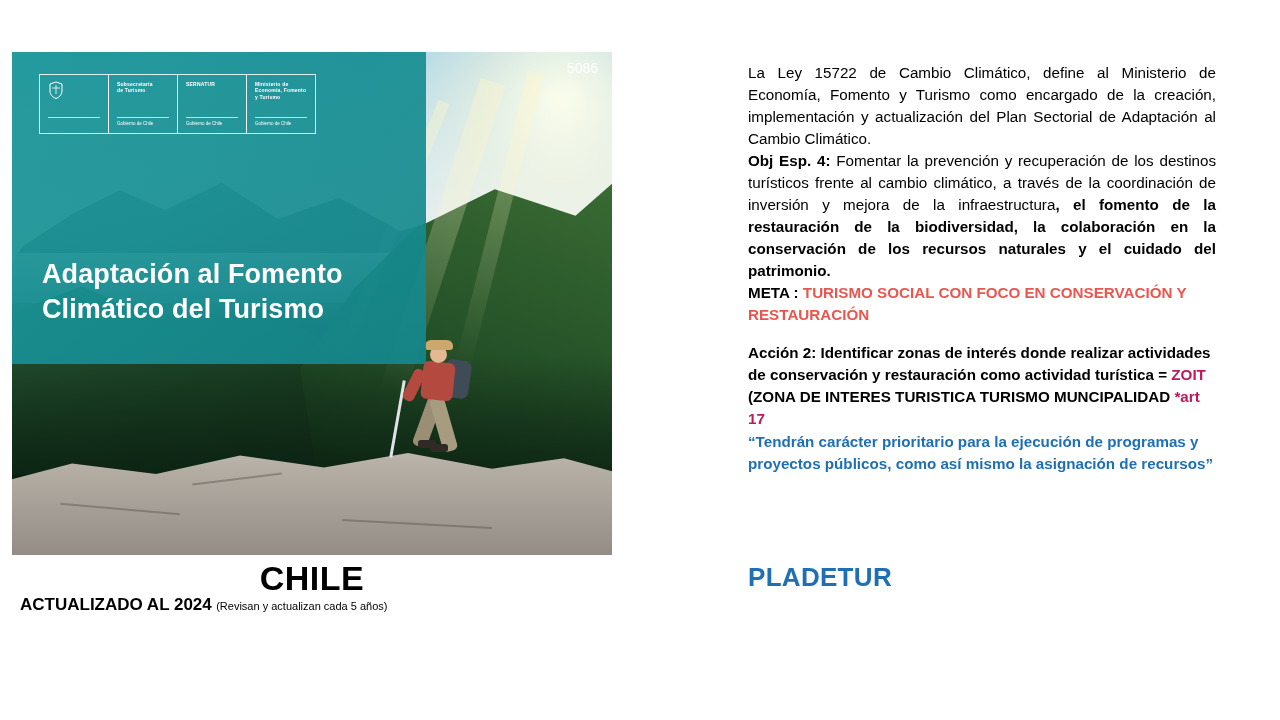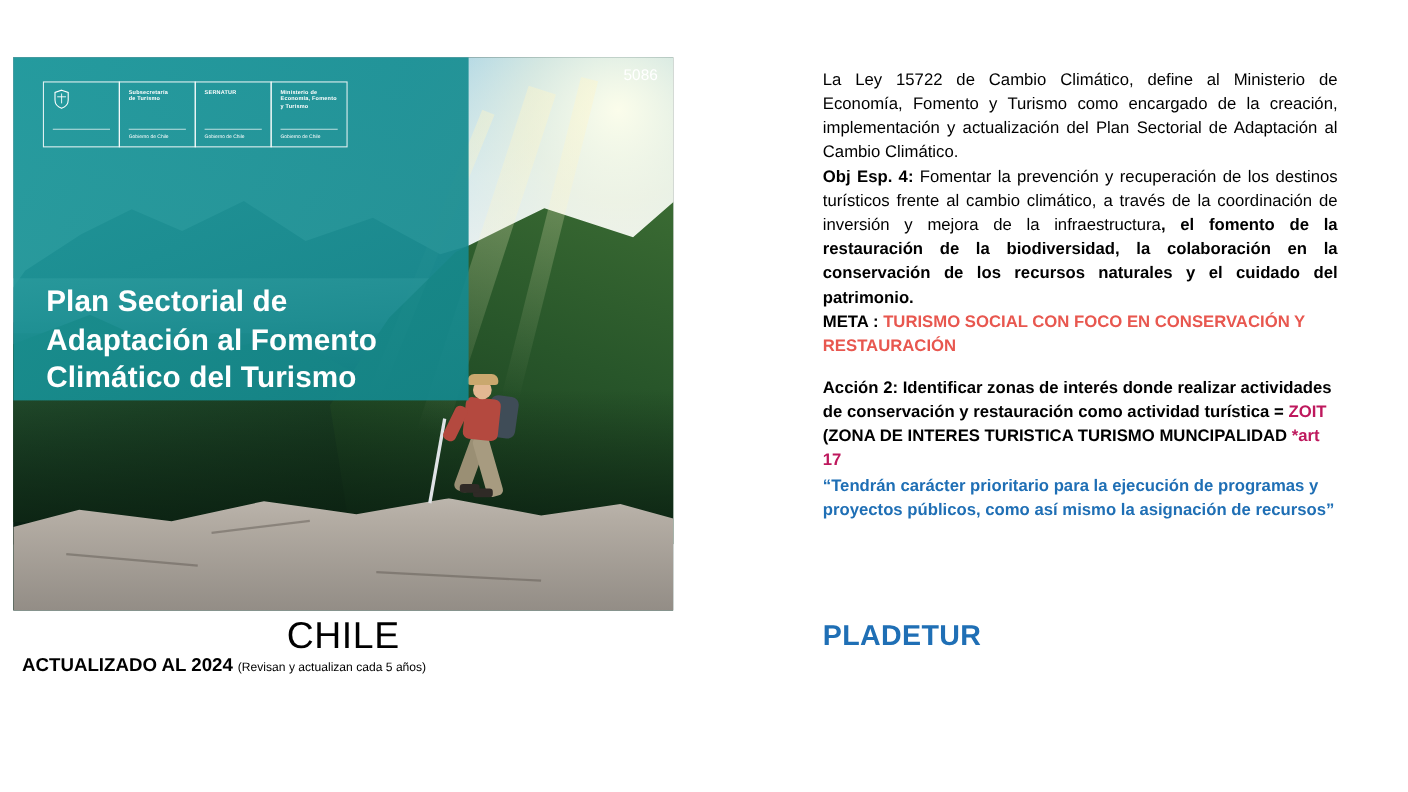--- a/index.html
+++ b/index.html
@@ -187,21 +187,21 @@
     right: 14px;
     top: 8px;
     color: #ffffff;
     font-size: 14px;
     font-family: "Liberation Sans", sans-serif;
   }
 
   .chile-label {
     text-align: center;
     font-size: 34px;
-    font-weight: normal;
+    font-weight: bold;
     color: #000000;
     margin-top: 6px;
     letter-spacing: .5px;
     line-height: 1.05;
   }
   .chile-sub {
     text-align: left;
     margin-top: -2px;
     padding-left: 8px;
   }
@@ -301,21 +301,20 @@
           <div class="l2">Gobierno de Chile</div>
         </div>
         <div class="logo-cell">
           <div class="l1">Ministerio de<br>Economía, Fomento<br>y Turismo</div>
           <div class="l2">Gobierno de Chile</div>
         </div>
       </div>
 
       <div class="cover-title">
         <div class="main">
-          <div>Plan Sectorial de</div>
           <div>Adaptación al Fomento</div>
           <div>Climático del Turismo</div>
         </div>
       </div>
     </div>
 
     <div class="slide-number">5086</div>
   </div>
 
   <div class="chile-label">CHILE</div>

